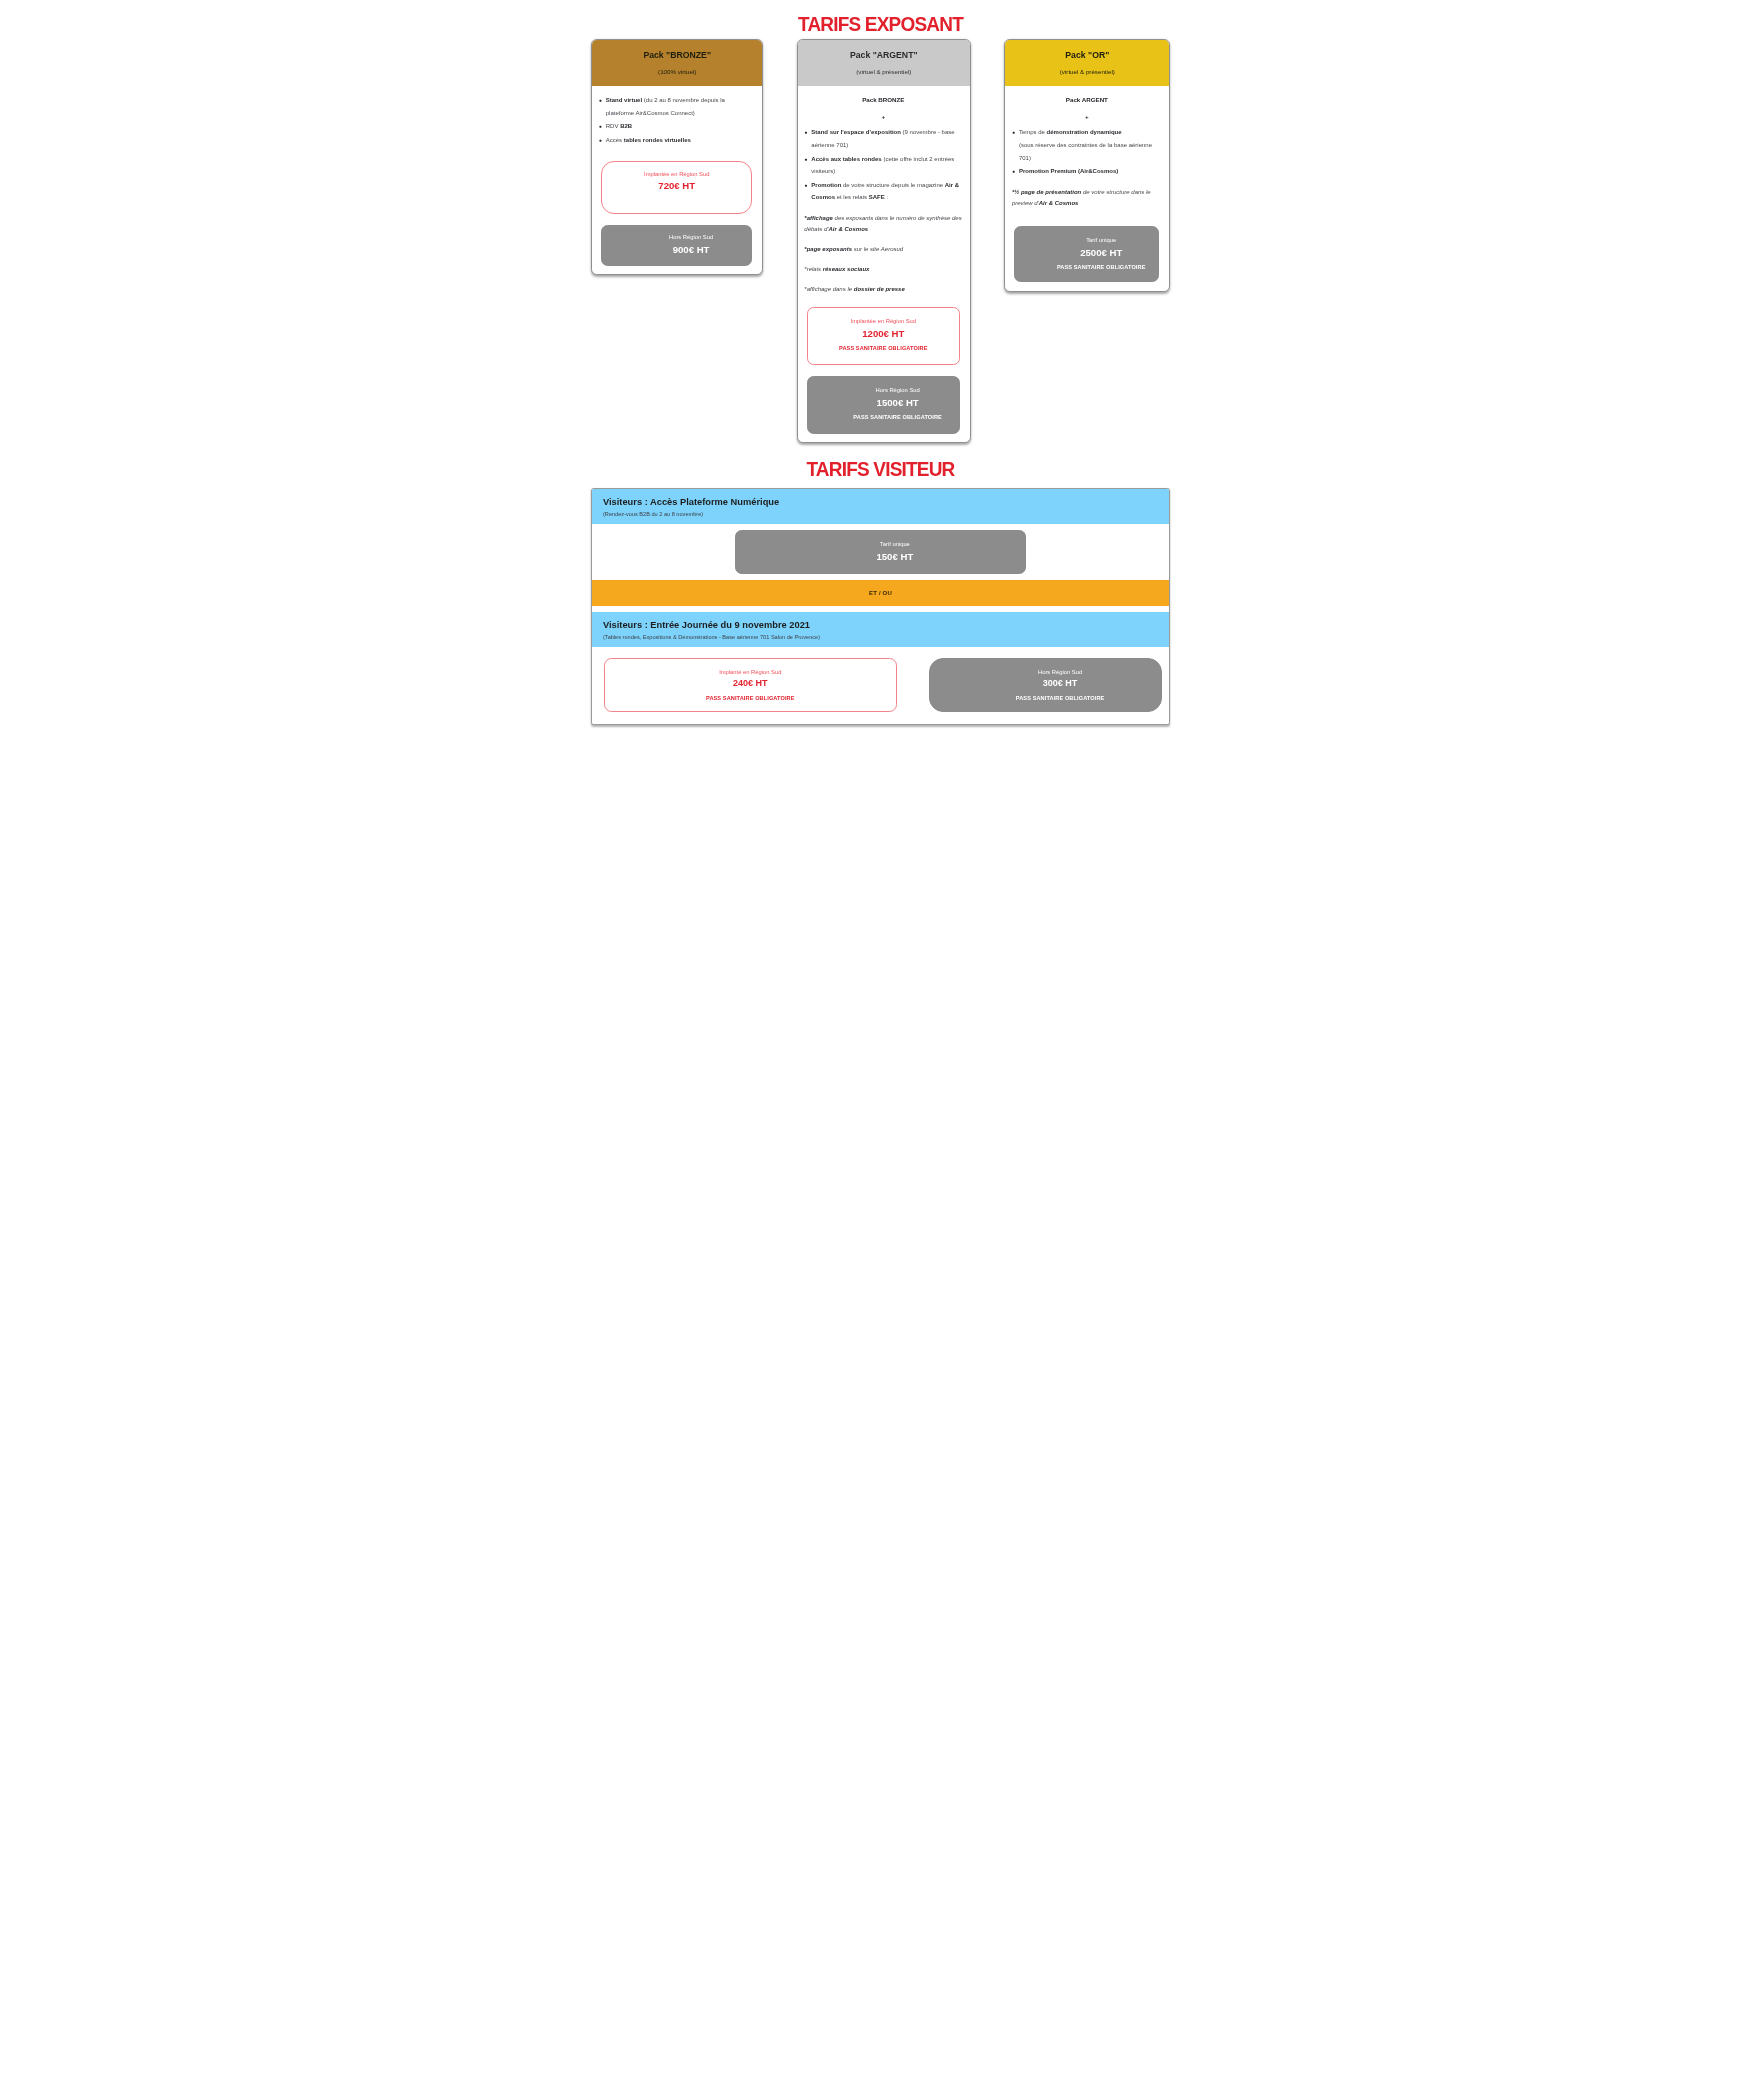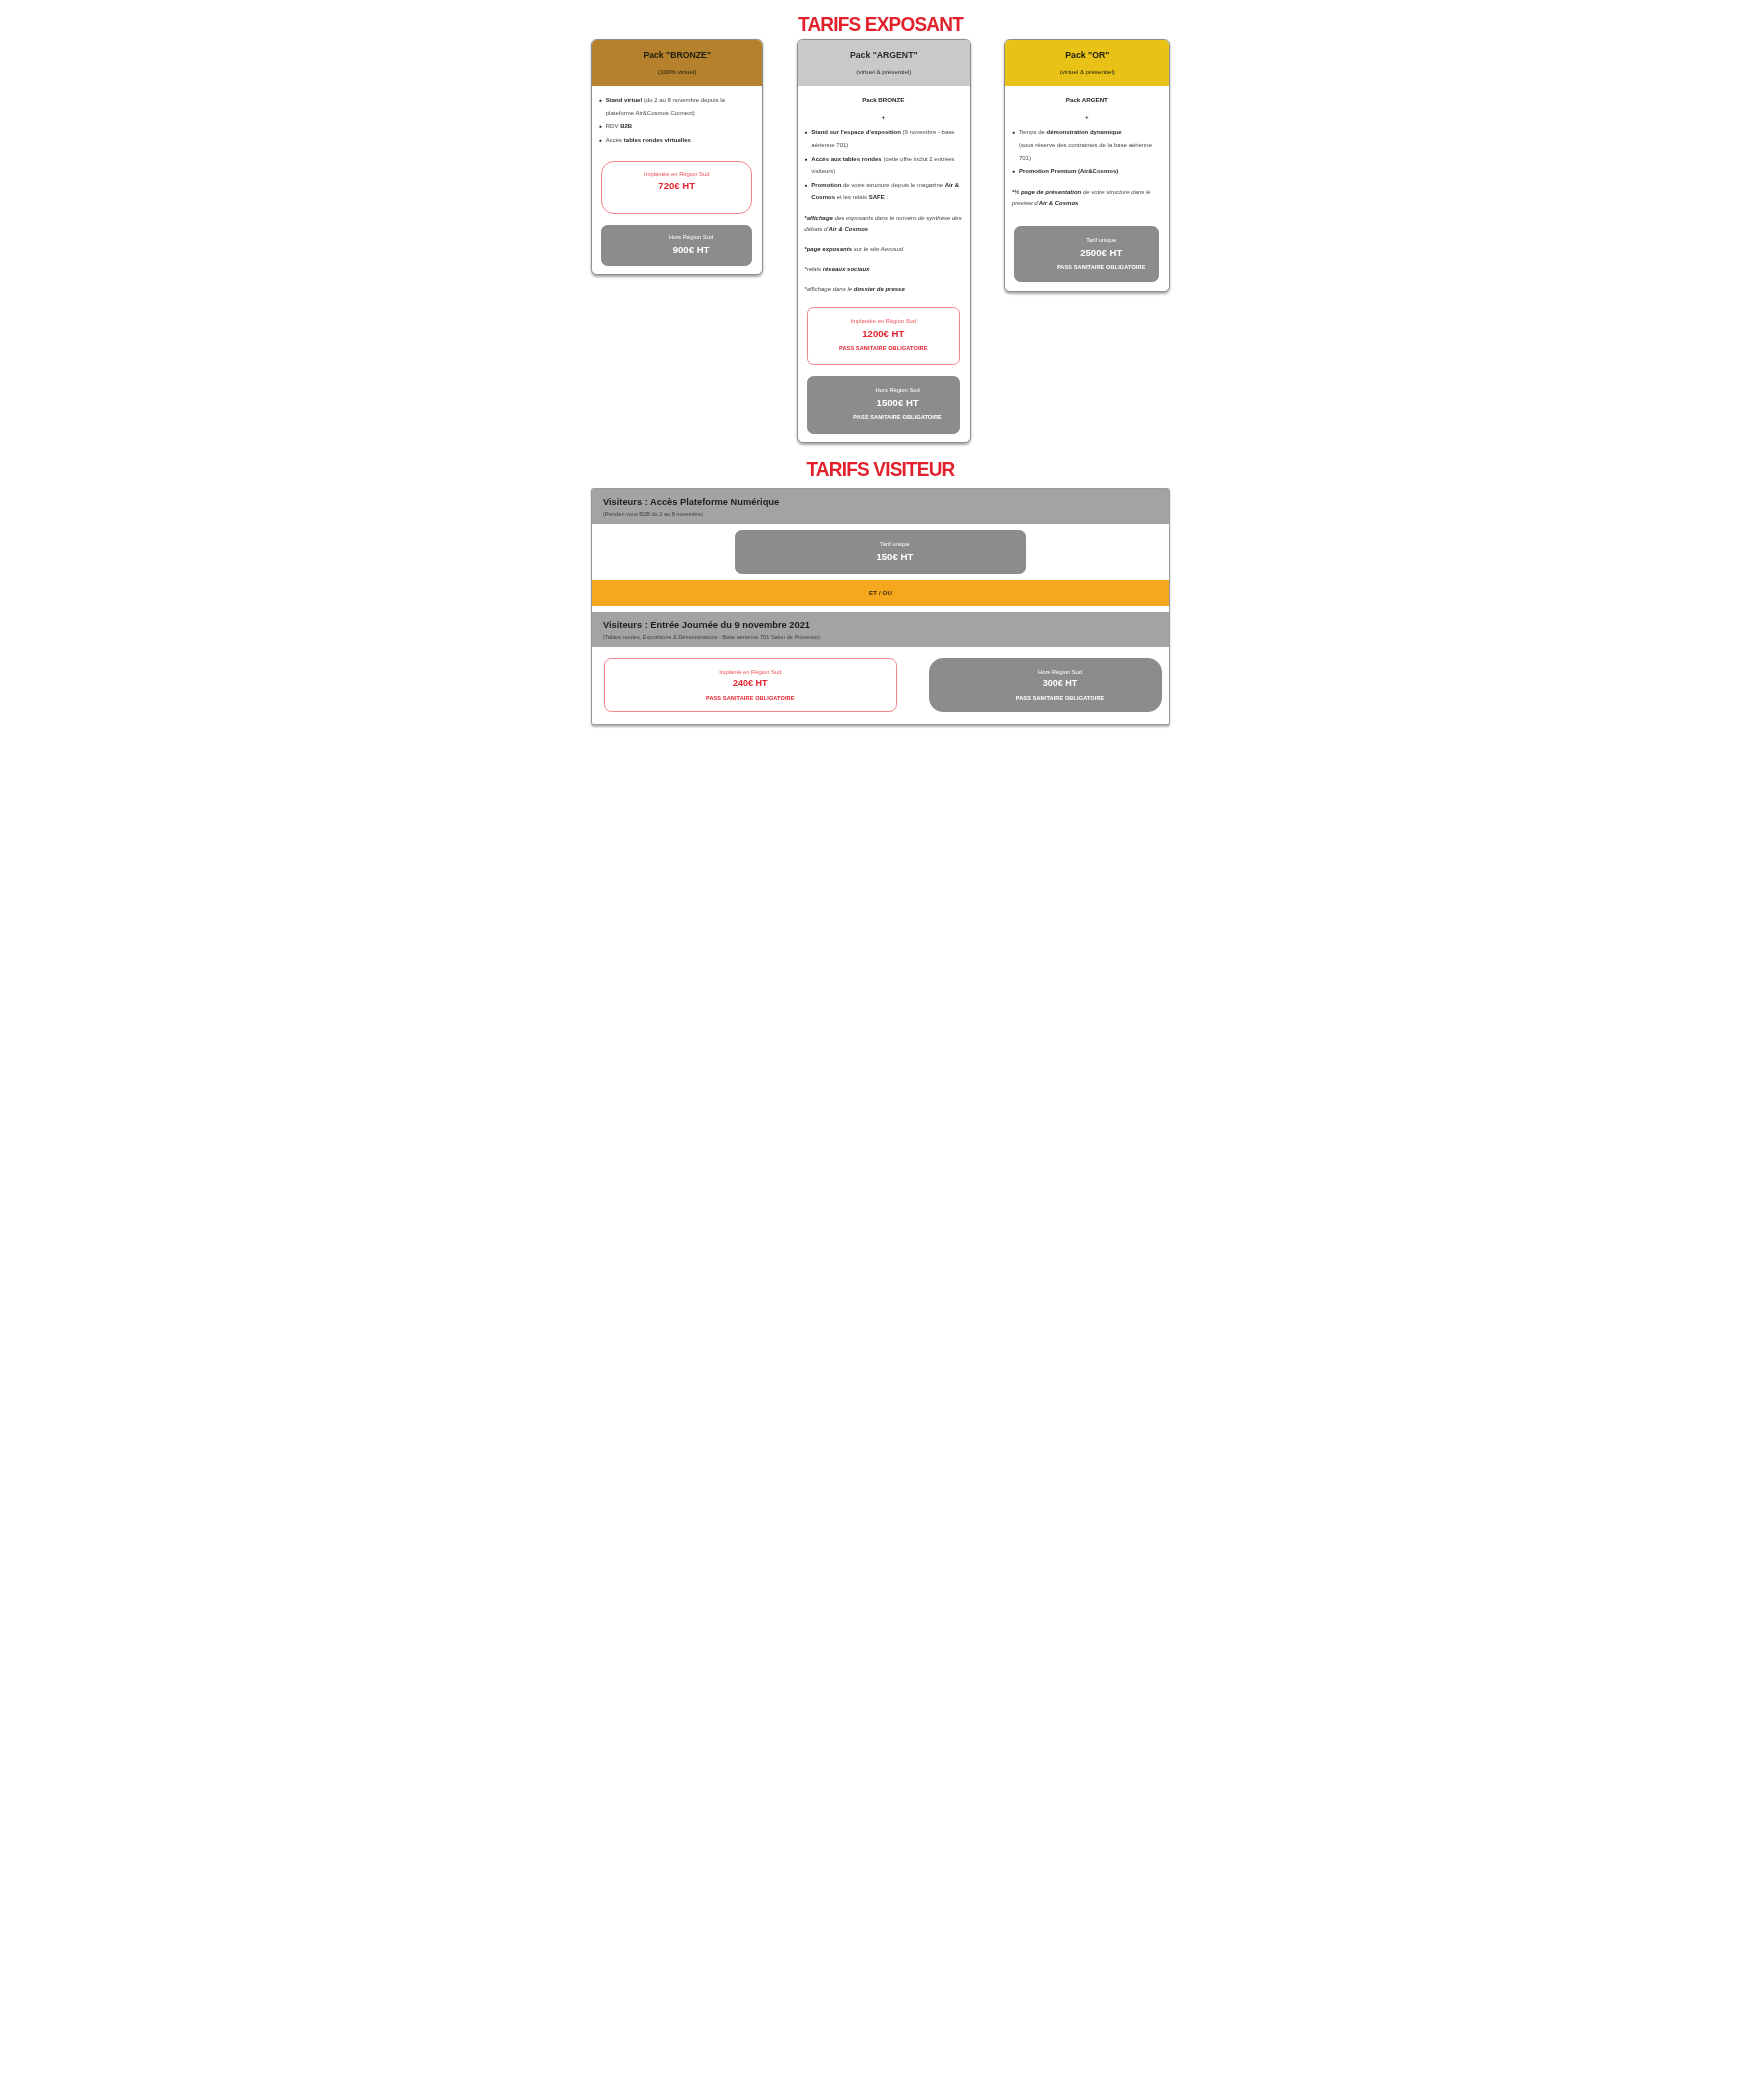--- a/index.html
+++ b/index.html
@@ -55,21 +55,21 @@
   .price.outline .price-amount,.price.outline .price-pass{color:#e32330;}
   .price.gray .price-label,.price.gray .price-amount,.price.gray .price-pass{color:#ffffff;}
   .price.tall{padding-bottom:21.6px;border-radius:13px;}
   .card.bronze .price.outline{margin-top:15px;}
   .card.argent .price{padding-top:10.8px; padding-bottom:12.5px;}
   .card.or .price{margin-top:16.6px; padding-top:10px; padding-bottom:11.6px;}
 
   
   .visitor-panel{margin:2.5px 4.2px 0; border:0.8px solid #9a9a9a; border-radius:2.5px;
                  box-shadow:0 1.7px 2.1px rgba(0,0,0,.3); overflow:hidden; background:#fff;}
-  .vband{background:#a3a3a3; padding:7.5px 10.8px 6.6px;}
+  .vband{background:#7dd3fc; padding:7.5px 10.8px 6.6px;}
   .vband-title{font-size:9.3px; font-weight:bold; color:#1e1e1e;}
   .vband-sub{font-size:5.6px; color:#3f4246; margin-top:4.6px;}
   .tarif-row{display:flex; justify-content:center; padding:6.6px 0 5.8px;}
   .tarif-row .price{width:291px; padding-top:9.6px; padding-bottom:11.2px;}
   .etou{background:#f5a71d; height:26.6px; display:flex; align-items:center; justify-content:center;
         font-size:6px; font-weight:bold; color:#33290a; letter-spacing:0.2px;}
   .vgap{height:5.8px; background:#fff;}
   .bottom-row{display:flex; justify-content:space-between; padding:10.8px 6.6px 11.6px 11.6px;}
   .bottom-row .price{margin:0;}
   .bottom-row .price.outline{width:293px; border-radius:7.5px; padding-top:10px; padding-bottom:2px;}

